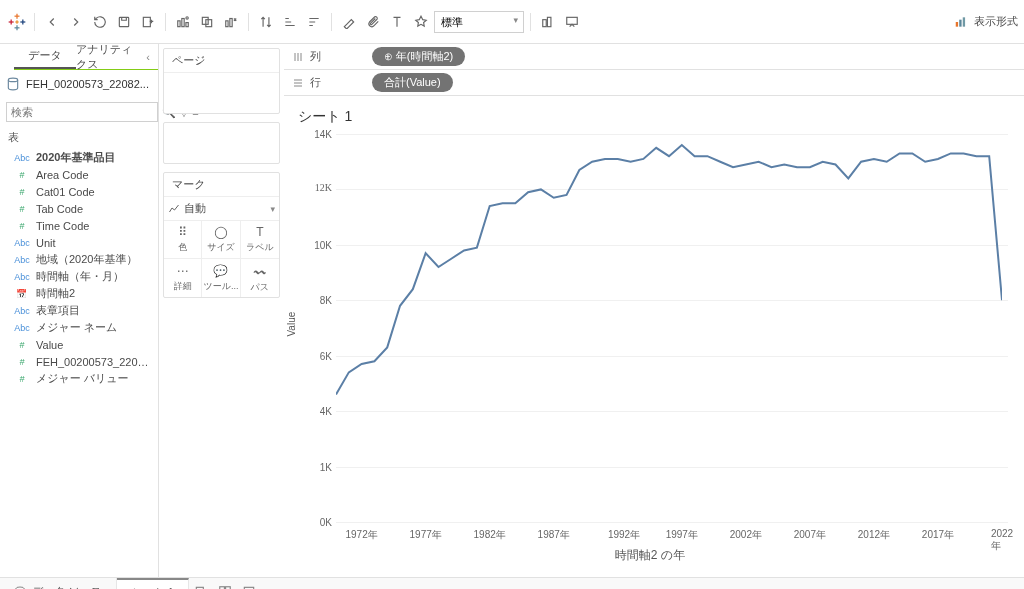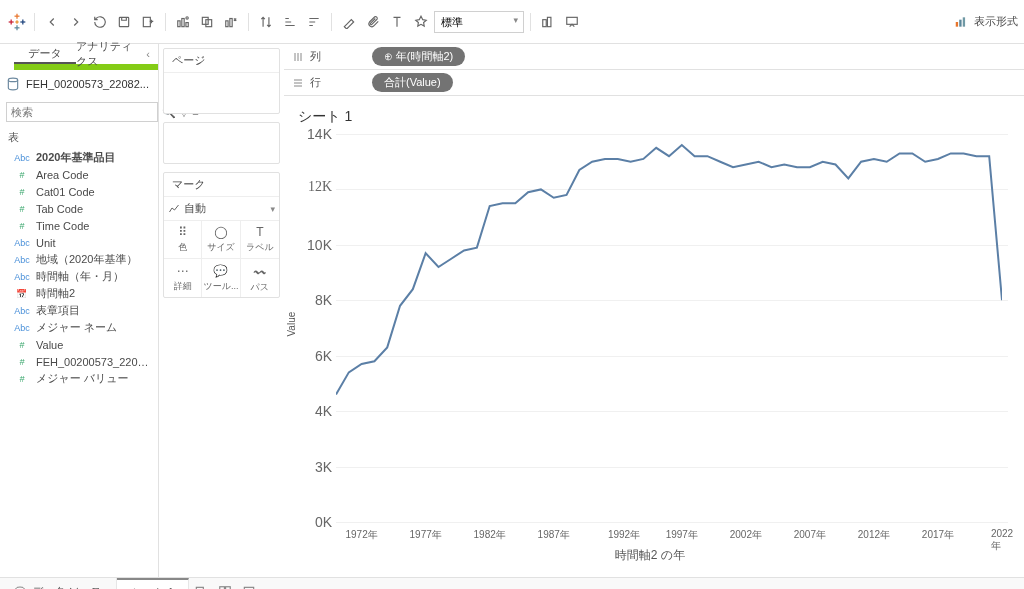--- a/index.html
+++ b/index.html
@@ -7,21 +7,21 @@
   .toolbar { height: 44px; border-bottom: 1px solid #e1e1e1; display: flex; align-items: center; padding: 0 6px; gap: 2px; }
   .tb-sep { width: 1px; height: 18px; background: #e1e1e1; margin: 0 4px; }
   .tb-btn { width: 22px; height: 22px; display: flex; align-items: center; justify-content: center; border-radius: 2px; color: #666; cursor: pointer; }
   .tb-select { height: 22px; border: 1px solid #d0d0d0; background: #fff; font-size: 11px; padding: 0 22px 0 6px; min-width: 90px; appearance: none; position: relative; }
   .tb-select-wrap { position: relative; display: inline-block; }
   .tb-select-wrap::after { content: "▾"; position: absolute; right: 6px; top: 4px; font-size: 9px; color: #888; pointer-events: none; }
   .tb-right { margin-left: auto; display: flex; align-items: center; gap: 6px; cursor: pointer; }
   .logo { width: 20px; height: 20px; }
   .main { display: flex; height: 533px; }
   .left-pane { width: 159px; border-right: 1px solid #e1e1e1; display: flex; flex-direction: column; }
-  .tabs { display: flex; border-bottom: 6px solid #84cc16; height: 26px; margin-left: 14px; }
+  .tabs { display: flex; border-bottom: 1px solid #84cc16; height: 26px; margin-left: 14px; }
   .tab { flex: 1; display:flex; align-items:center; justify-content:center; font-size: 11px; cursor: pointer; }
   .tab.active { border-bottom: 2px solid #555; font-weight: 500; }
   .collapse { width: 20px; display:flex; align-items:center; justify-content:center; color:#888; cursor:pointer; }
   .ds-row { height: 28px; display:flex; align-items:center; padding: 0 6px; gap:6px; font-size: 11px; color:#333; }
   .ds-row svg { flex-shrink: 0; }
   .search-row { display:flex; align-items:center; padding: 4px 6px; gap:4px; }
   .search-input { flex:1; height: 20px; border:1px solid #d0d0d0; padding: 0 4px; font-size:11px; }
   .search-row .ic { width:18px; height:18px; display:flex; align-items:center; justify-content:center; color:#777; cursor:pointer; }
   .section-hd { padding: 4px 8px; font-size: 11px; color:#555; }
   .field { display:flex; align-items:center; height: 17px; padding: 0 6px 0 14px; gap:6px; font-size: 11px; cursor: grab; }
@@ -43,21 +43,21 @@
   .mark-cell:nth-last-child(-n+3){ border-bottom:none; }
   .right-pane { flex:1; display:flex; flex-direction:column; }
   .shelf { height: 26px; border-bottom: 1px solid #e1e1e1; display:flex; align-items:center; padding: 0 8px; gap: 10px; }
   .shelf-label { width: 70px; display:flex; align-items:center; gap:6px; color:#555; }
   .pill { background: #3aa76d; color:#fff; border-radius: 10px; padding: 2px 12px; font-size: 11px; display:flex; align-items:center; gap:4px; }
   .pill.teal { background: #737373; }
   .chart-area { flex:1; padding: 8px 16px 8px 8px; position:relative; }
   .chart-title { font-size: 14px; padding: 4px 0 8px 6px; color:#333; }
   .chart-canvas { position:relative; width: 100%; height: 430px; }
   .y-axis { position:absolute; left: 0; top: 0; bottom: 36px; width: 44px; }
-  .y-tick { position:absolute; right: 4px; font-size: 14px; color:#666; transform: translateY(-50%); }
+  .y-tick { position:absolute; right: 4px; font-size: 10px; color:#666; transform: translateY(-50%); }
   .y-grid { position:absolute; left:44px; right:0; height:1px; background:#f0f0f0; }
   .y-label { position:absolute; left: -6px; top: 50%; transform: rotate(-90deg) translateX(50%); transform-origin: left top; font-size: 10px; color:#555; }
   .x-axis { position:absolute; left:44px; right:0; bottom:18px; height: 18px; display:flex; }
   .x-tick { position:absolute; font-size:10px; color:#666; transform: translateX(-50%); }
   .x-label { position:absolute; left:50%; bottom:0; transform:translateX(-50%); font-size:12px; color:#555; }
   svg.plot { position:absolute; left:44px; top:0; right:0; bottom:36px; }
   .bottom-bar { height: 28px; border-top:1px solid #e1e1e1; display:flex; align-items:center; background:#f9f9f9; }
   .bb-tab { padding: 0 14px; height:100%; display:flex; align-items:center; border-right:1px solid #e6e6e6; cursor:pointer; font-size:11px; color:#555; gap:6px; }
   .bb-tab.active { background:#fff; border-top: 2px solid #888; }
   .bb-ic { width:24px; height:100%; display:flex; align-items:center; justify-content:center; color:#777; cursor:pointer; }
@@ -349,21 +349,21 @@
           <span>合計(Value)</span>
         </div>
     </div>
     <div class="chart-area">
       <div class="chart-title">シート 1</div>
       <div class="chart-canvas" id="chart-canvas">
         <div class="y-label">Value</div>
         <div class="x-label">時間軸2 の年</div>
       <div class="y-axis">
             <div class="y-tick" style="top: 388px;">0K</div>
-            <div class="y-tick" style="top: 332.571px;">3K</div>
+            <div class="y-tick" style="top: 332.571px;">1K</div>
             <div class="y-tick" style="top: 277.143px;">4K</div>
             <div class="y-tick" style="top: 221.714px;">6K</div>
             <div class="y-tick" style="top: 166.286px;">8K</div>
             <div class="y-tick" style="top: 110.857px;">10K</div>
             <div class="y-tick" style="top: 53px; font-family: Liberation Serif, serif;">12K</div>
             <div class="y-tick" style="top: 0px;">14K</div>
           </div>
           <div class="y-grid" style="top: 388px;"></div>
           <div class="y-grid" style="top: 332.571px;"></div>
           <div class="y-grid" style="top: 277.143px;"></div>

